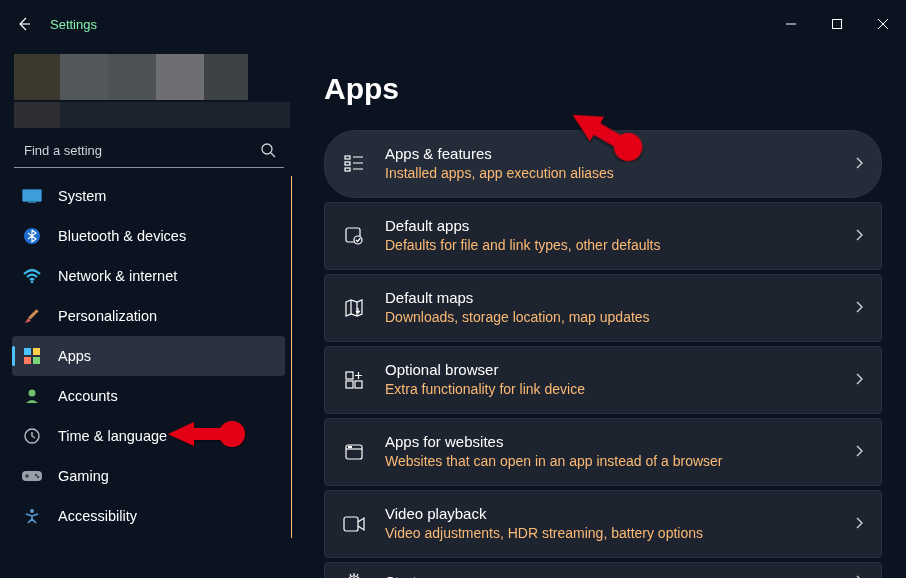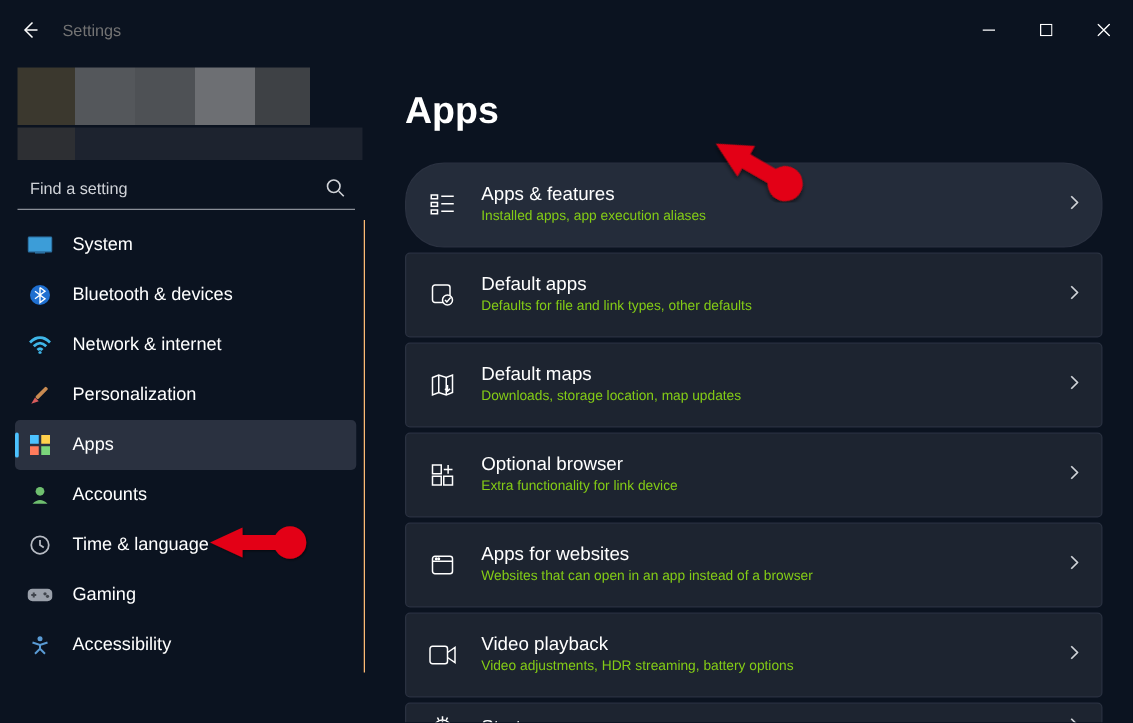--- a/index.html
+++ b/index.html
@@ -1,21 +1,21 @@
 <!DOCTYPE html>
 <html><head>
 <meta charset="utf-8">
 <style>
   * { box-sizing: border-box; margin: 0; padding: 0; }
   html, body { width: 906px; height: 578px; overflow: hidden; background: #0b1320; font-family: "Segoe UI", Arial, sans-serif; color: #ffffff; }
   .window { width: 906px; height: 578px; background: #0b1320; position: relative; }
   .titlebar { height: 48px; display: flex; align-items: center; justify-content: space-between; padding-left: 14px; }
   .titlebar-left { display: flex; align-items: center; gap: 16px; }
   .back-btn { width: 20px; height: 20px; display:flex; align-items:center; justify-content:center; color:#ffffff; }
-  .title { font-size: 13px; color: #737373; }
+  .title { font-size: 13px; color: #86efac; }
   .win-controls { display: flex; height: 32px; }
   .win-btn { width: 46px; height: 32px; display:flex; align-items:center; justify-content:center; color:#ffffff; }
   .body { display:flex; height: calc(578px - 48px); }
   .sidebar { width: 300px; padding: 0 8px 0 12px; position:relative; }
   .profile-block { margin: 6px 2px 6px 2px; }
   .profile-row1 { display:flex; gap:0; }
   .pb { height:46px; }
   .pb1 { width:46px; background:#3b382e; }
   .pb2 { width:48px; background:#54575b; }
   .pb3 { width:48px; background:#4e5155; }
@@ -34,21 +34,21 @@
   .nav-item.selected { background:#2a3140; }
   .nav-item.selected::before { content:""; position:absolute; left:0; top:10px; bottom:10px; width:3px; background:#4cc2ff; border-radius:2px; }
   .nav-icon { width:20px; height:20px; display:flex; align-items:center; justify-content:center; }
   .main { flex:1; padding: 10px 24px 0 24px; overflow:hidden; }
   .page-title { font-size:30px; font-weight:600; margin: 14px 0 24px 0; }
   .cards { display:flex; flex-direction:column; gap:4px; }
   .card { height:68px; background:#1d2430; border:1px solid #2a3140; border-radius:4px; display:flex; align-items:center; padding:0 18px; gap:20px; cursor:default; position:relative; }
   .card-icon { width:22px; height:22px; display:flex; align-items:center; justify-content:center; color:#ffffff; flex-shrink:0; }
   .card-text { flex:1; }
   .card-title { font-size:15px; color:#ffffff; line-height:1.25; }
-  .card-sub { font-size:11px; color:#84cc16; line-height:1.25; margin-top:1px;}
+  .card-sub { font-size:14px; color:#fdba74; line-height:1.25; margin-top:1px;}
   .chevron { color:#d0d3d8; flex-shrink:0; }
   .card.hover { background:#242c3a;border-radius:31px; }
   .card.cut { height:40px; }
   
   .arrow { position:absolute; pointer-events:none; }
   .arrow svg { display:block; }
 </style>
 </head>
 <body>
 

